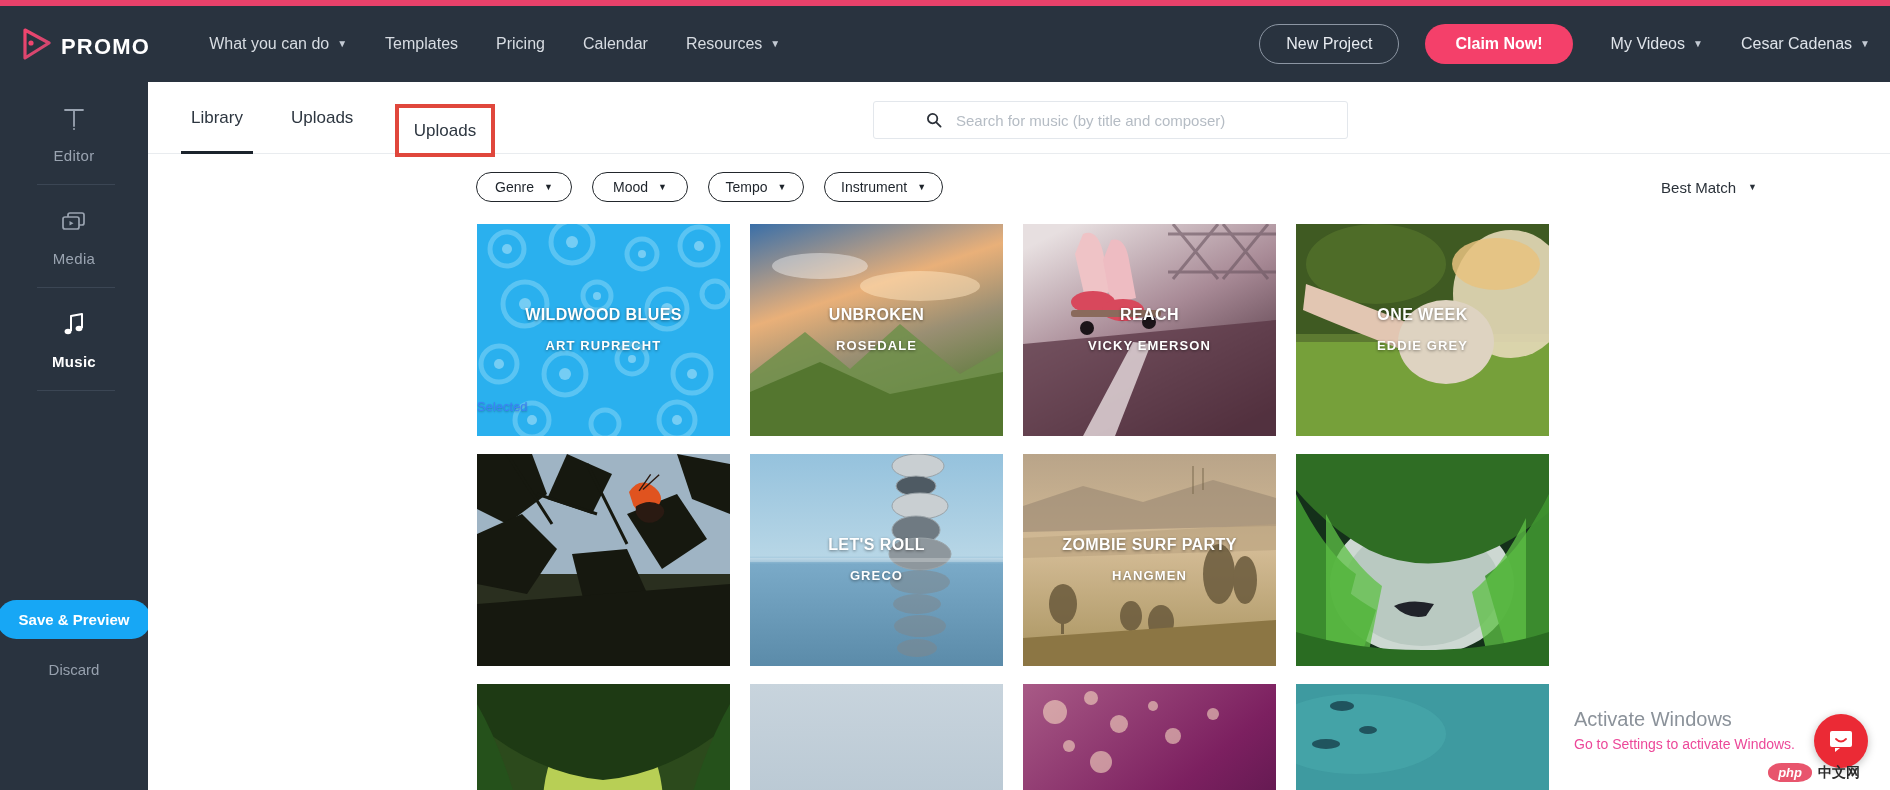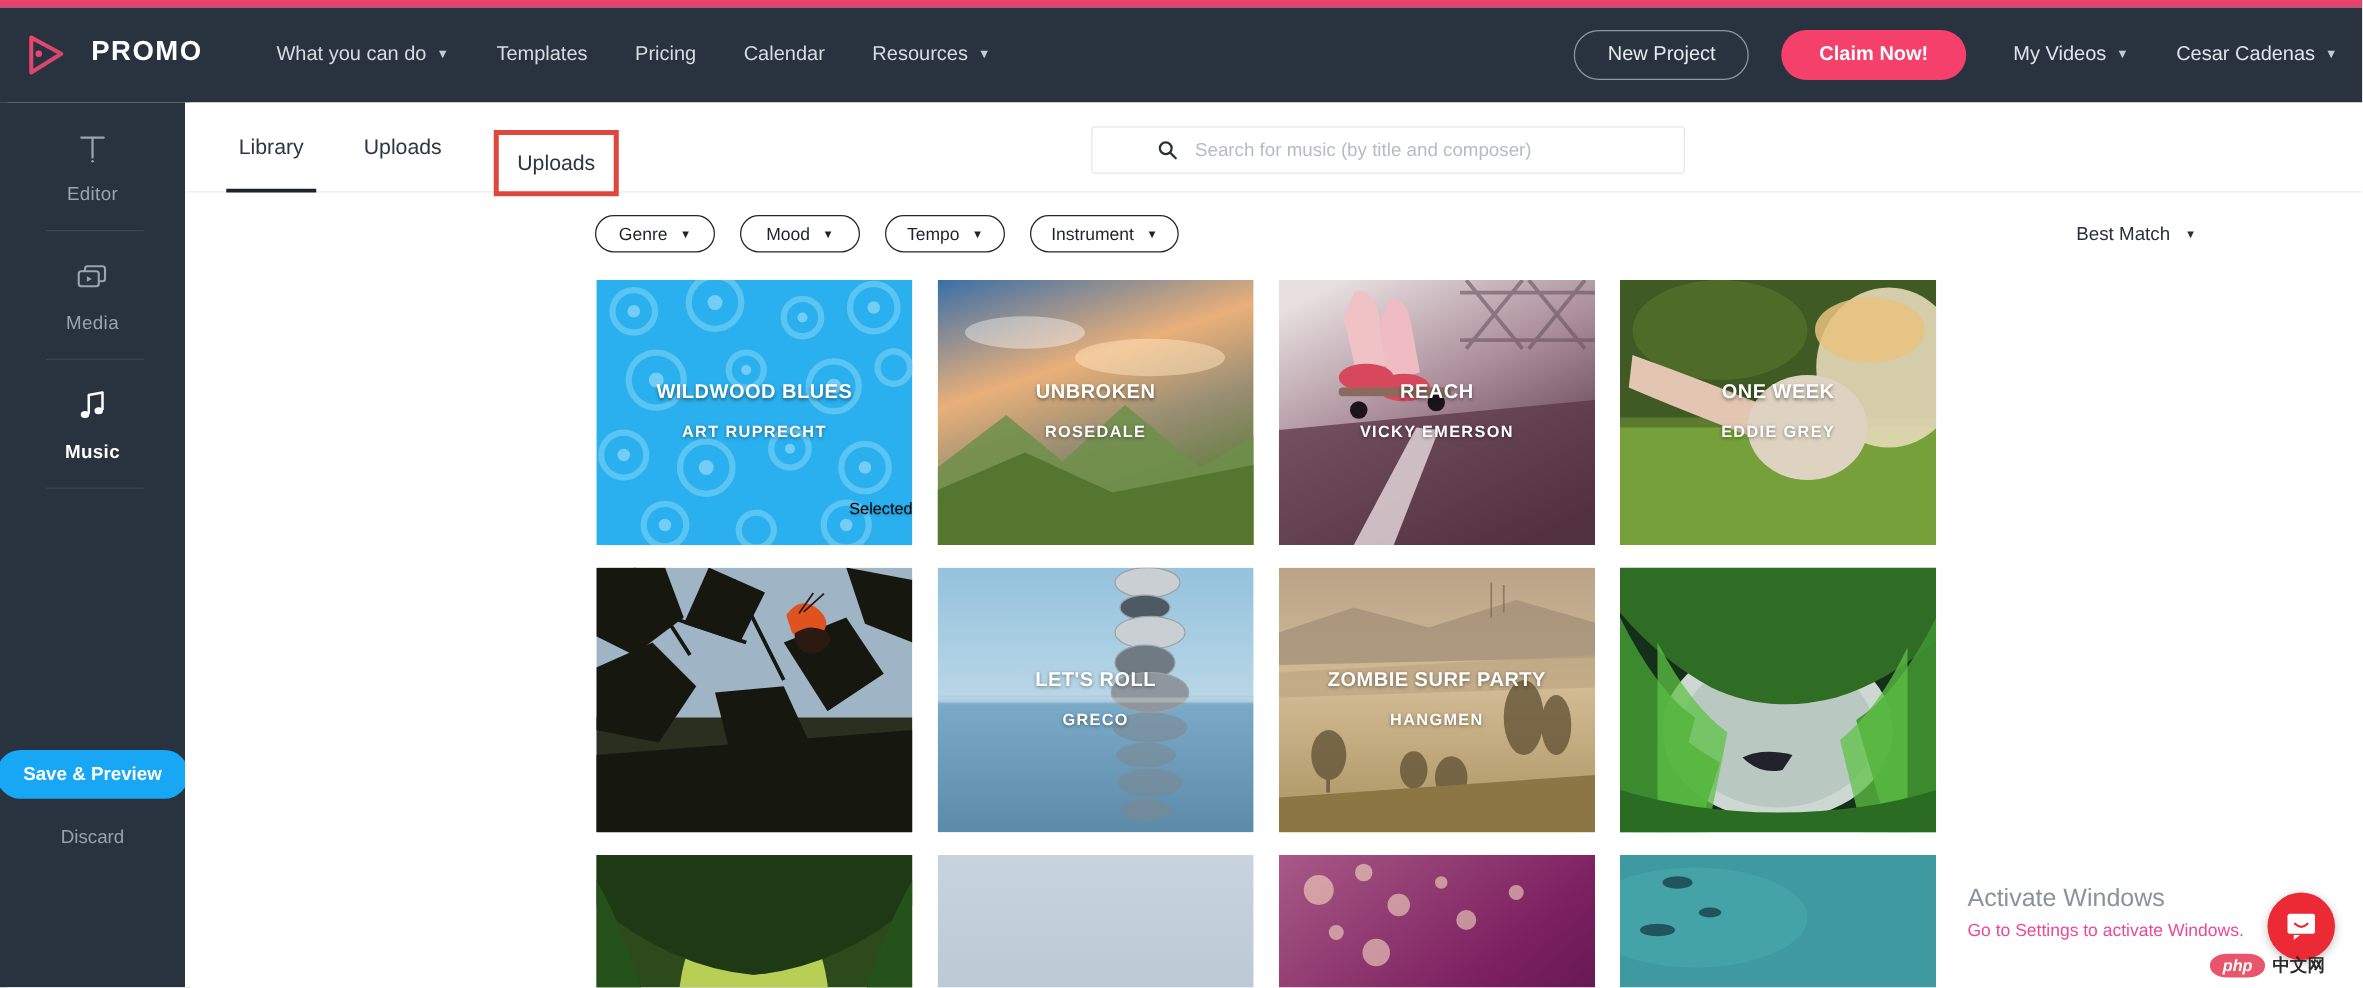--- a/index.html
+++ b/index.html
@@ -16,21 +16,21 @@
     position: absolute; top: 0; left: 0; width: 1890px; height: 6px;
     background: #e8416a;
   }
 
   
   .header {
     position: absolute; top: 6px; left: 0; width: 1890px; height: 76px;
     background: #29333f;
     display: flex; align-items: center;
   }
-  .logo-wrap { display: flex; align-items: flex-start; margin-left: 22px; gap: 12px; }
+  .logo-wrap { display: flex; align-items: flex-end; margin-left: 22px; }
   .logo-mark { width: 30px; height: 32px; margin-right: 9px; }
   .logo-text {
     color: #ffffff; font-size: 22px; font-weight: bold;
     letter-spacing: 1.2px;
   }
   .nav { display: flex; align-items: center; margin-left: 40px; }
   .nav-item {
     color: #d7dce2; font-size: 16px; padding: 0 19px;
     display: flex; align-items: center; cursor: pointer; white-space: nowrap;
   }
@@ -175,23 +175,22 @@
   .card-title {
     font-size: 16px; font-weight: bold; letter-spacing: .4px;
     text-shadow: 0 1px 3px rgba(0,0,0,.45); line-height: 1.1;
   }
   .card-artist {
     margin-top: 14px; font-size: 13px; font-weight: bold;
     letter-spacing: 1.1px; text-shadow: 0 1px 3px rgba(0,0,0,.45);
   }
   .card-selected {
     position: absolute; left: 0; right: 0; bottom: 22px;
-    text-align: right; color: #000000; font-size: 13px;
+    text-align: left; color: #3b82f6; font-size: 13px;
     text-shadow: 0 1px 2px rgba(0,0,0,.3);
-    margin-left: 24px;
   }
 
   
   .activate {
     position: absolute; right: 95px; bottom: 38px;
     text-align: left; color: #9aa2ab; pointer-events: none;
   }
   .activate .aw-title { font-size: 20px; color: #8b929a; }
   .activate .aw-sub { font-size: 14px; color: #ec4899; margin-top: 5px; }
   .chat-bubble {

